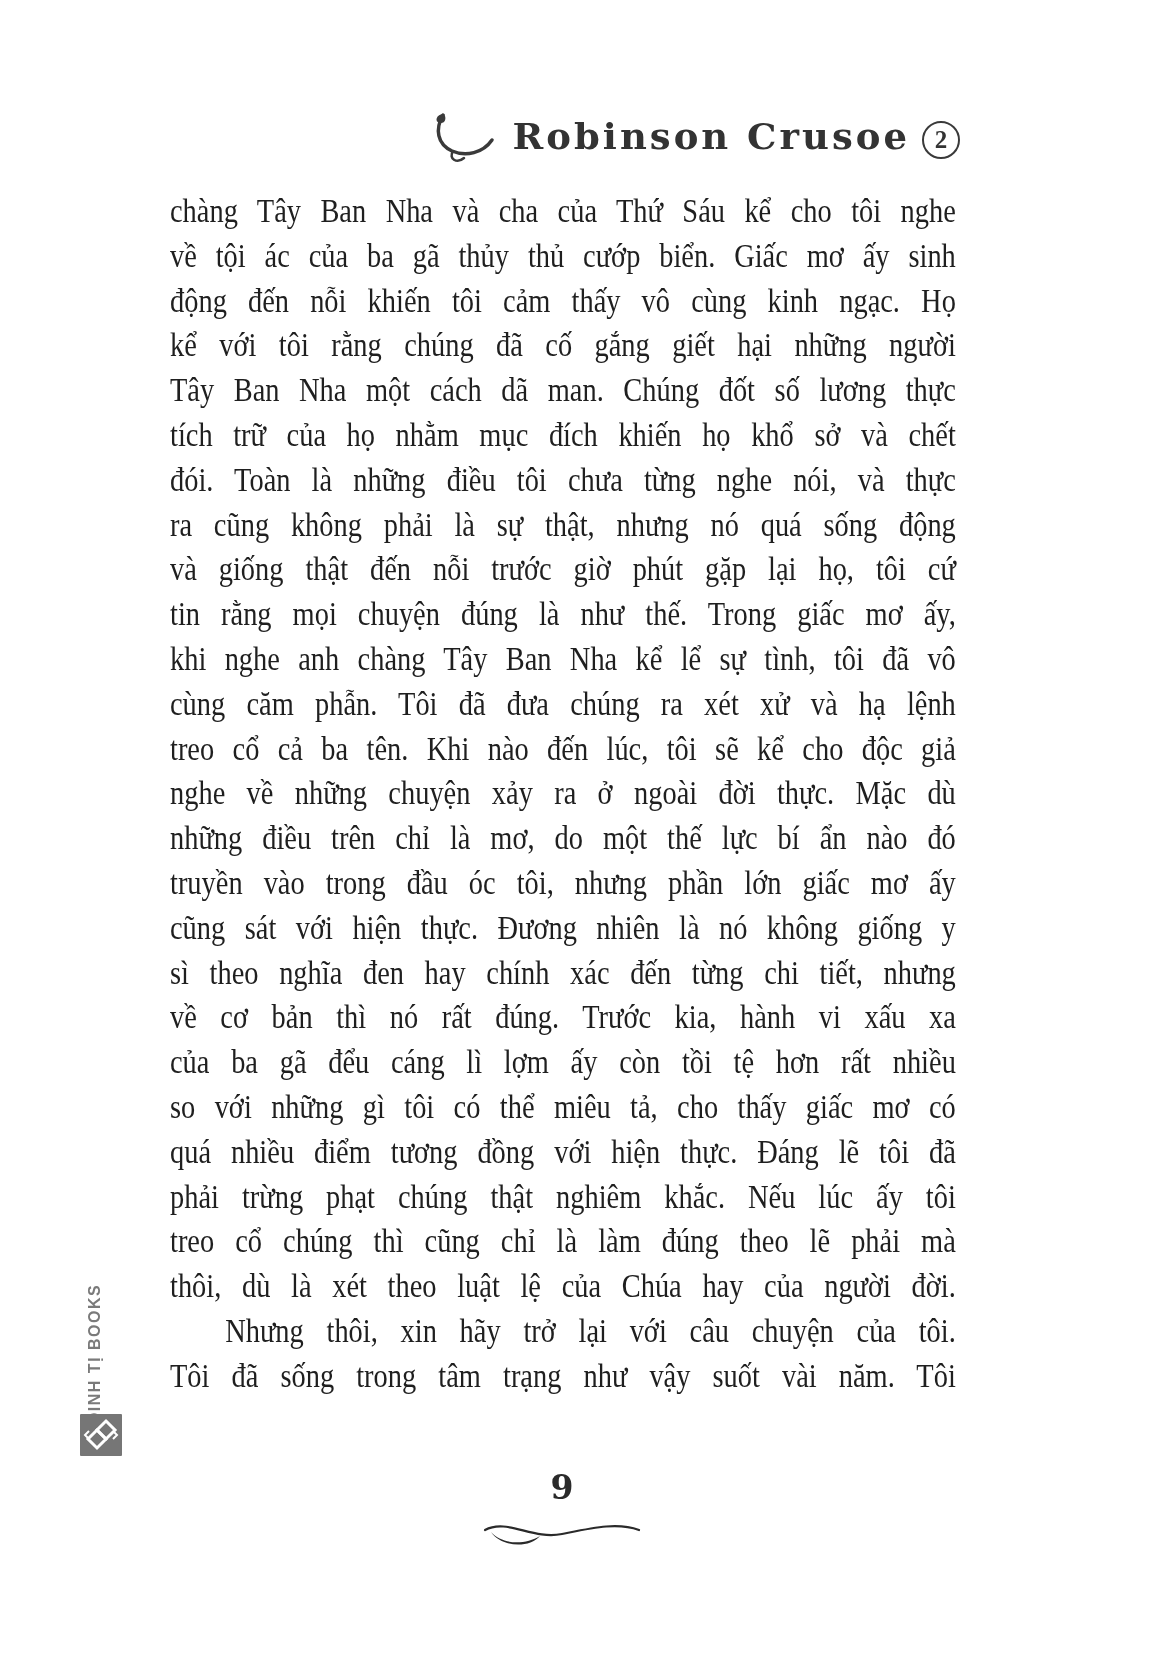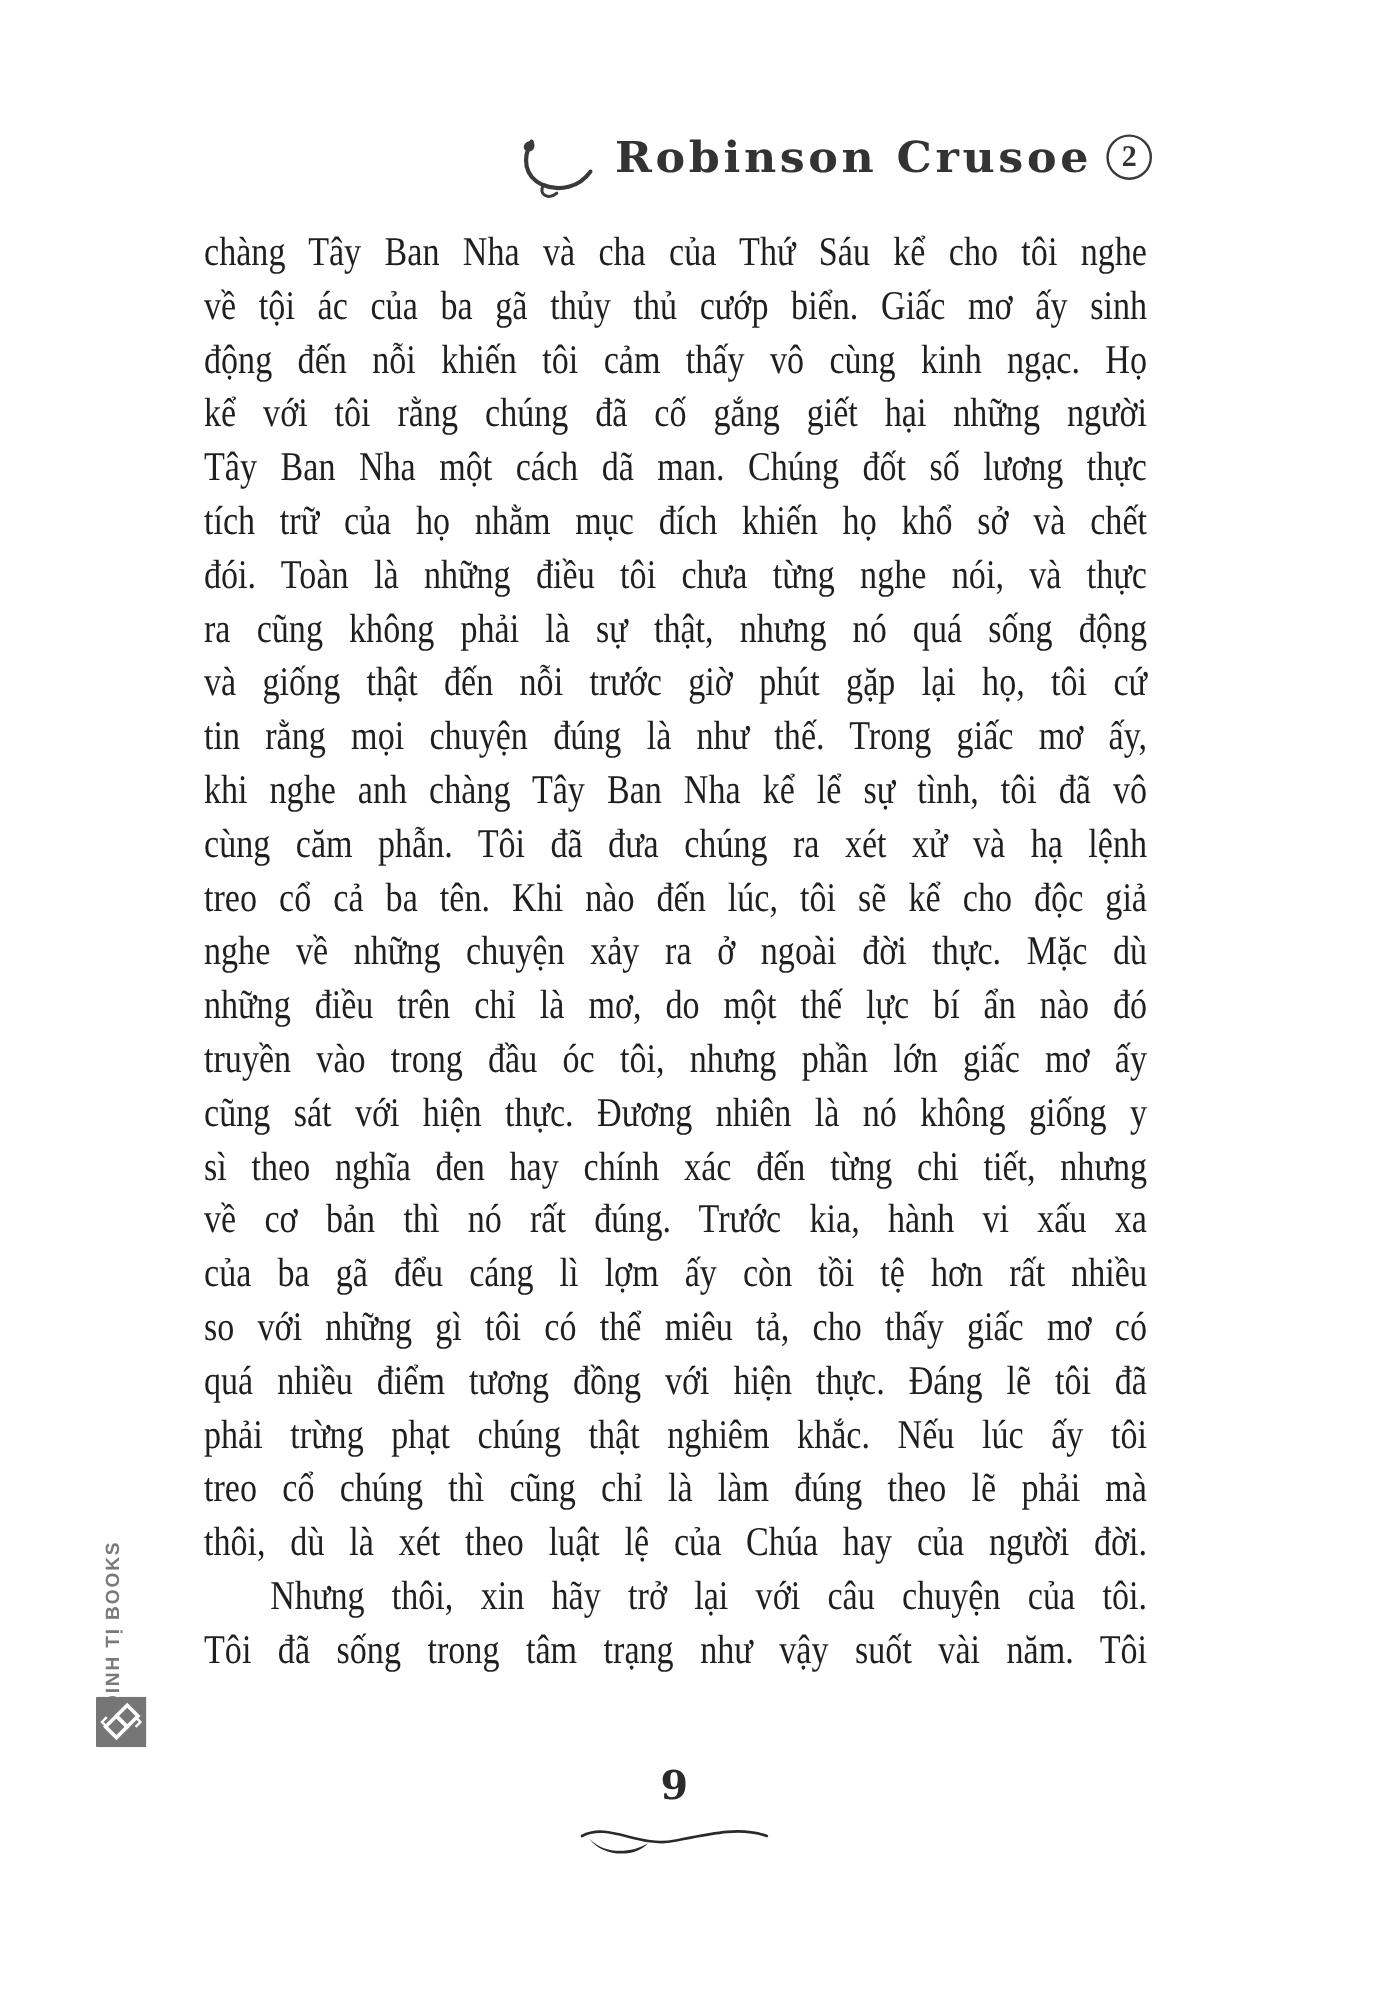--- a/index.html
+++ b/index.html
@@ -16,21 +16,21 @@
     font-family: "Liberation Serif", "DejaVu Serif", serif;
   }
 
   
   .header {
     position: absolute;
     top: 103px;
     right: 206px;
     height: 56px;
     display: flex;
-    align-items: center;
+    align-items: flex-end;
     gap: 12px;
     color: #3a3a3a;
   }
   .header-flourish {
     position: relative;
     top: 12px;
   }
   .header-title {
     font-family: "DejaVu Serif", "Liberation Serif", serif;
     font-size: 37px;

